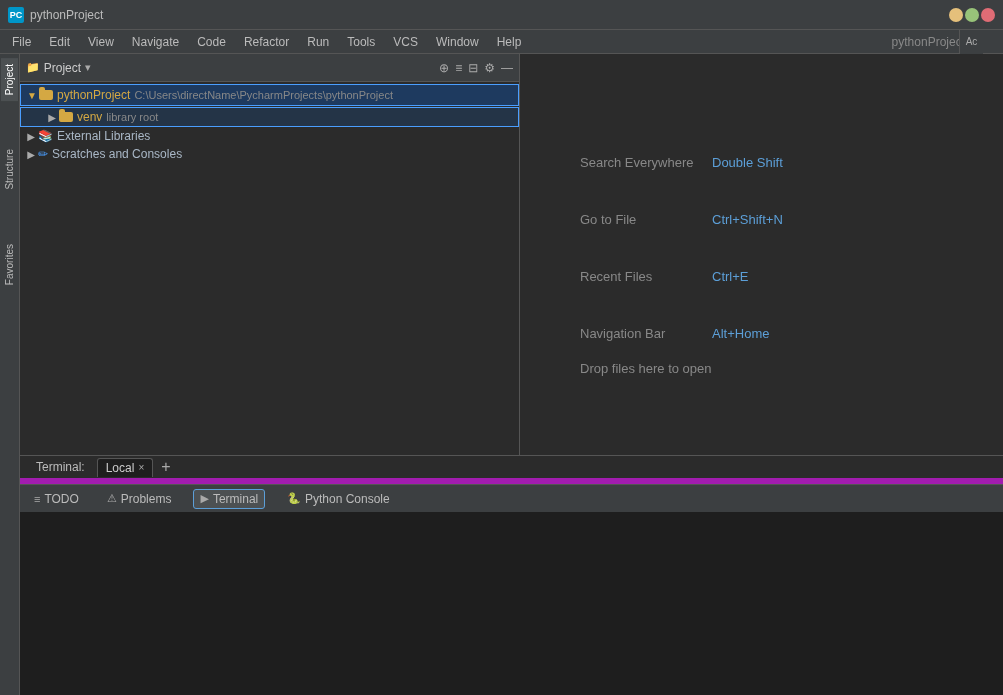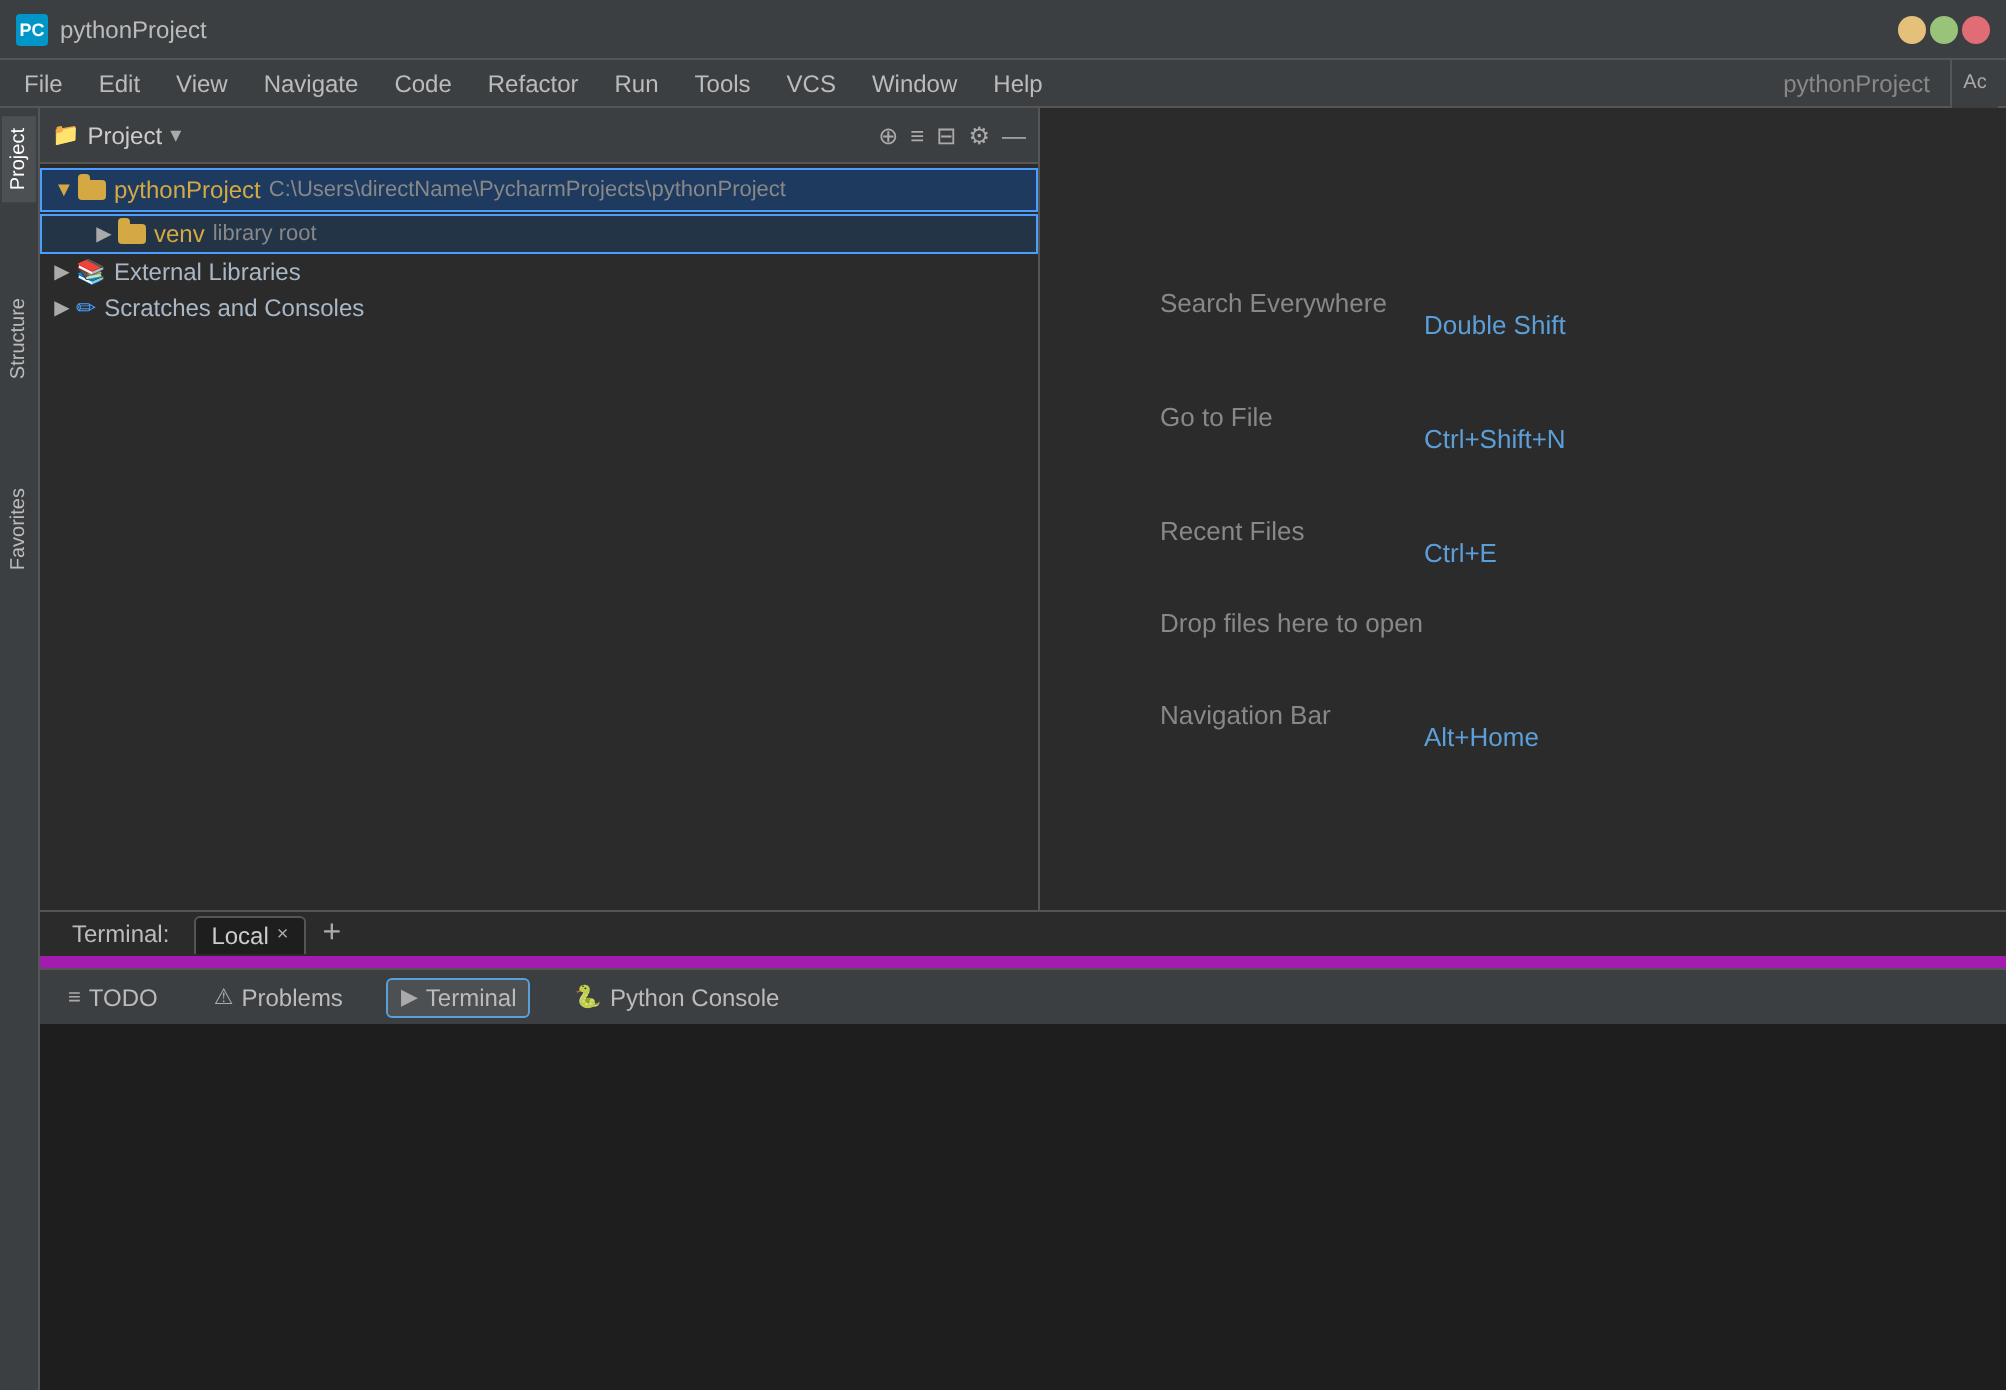--- a/index.html
+++ b/index.html
@@ -208,21 +208,21 @@
       flex: 1;
       display: flex;
       flex-direction: column;
       justify-content: center;
       padding: 40px 60px;
       gap: 20px;
     }
 
     .hint-row {
       display: flex;
-      align-items: center;
+      align-items: flex-end;
       gap: 12px;
     }
     .hint-label {
       color: #888;
       font-size: 13px;
       min-width: 120px;
     }
     .hint-shortcut {
       color: #5c9fd8;
       font-size: 13px;
@@ -370,21 +370,21 @@
       width: 6px;
       height: 3px;
       background: #d4a843;
       border-radius: 2px 2px 0 0;
     }
 
     
     #ac-badge {
       position: absolute;
       top: 0;
-      right: 0;
+      right: 16px;
       width: 24px;
       height: 30px;
       background: #3c3f41;
       border-left: 1px solid #555;
       display: flex;
       align-items: center;
       justify-content: center;
       color: #aaa;
       font-size: 10px;
     }
@@ -482,25 +482,25 @@
           </div>
           <div class="hint-row">
             <span class="hint-label">Go to File</span>
             <span class="hint-shortcut">Ctrl+Shift+N</span>
           </div>
           <div class="hint-row">
             <span class="hint-label">Recent Files</span>
             <span class="hint-shortcut">Ctrl+E</span>
           </div>
           <div class="hint-row">
-            <span class="hint-drop">Drop files here to open</span>
-          </div>
-          <div class="hint-row">
             <span class="hint-label">Navigation Bar</span>
             <span class="hint-shortcut">Alt+Home</span>
+          </div>
+          <div class="hint-row">
+            <span class="hint-drop">Drop files here to open</span>
           </div>
         </div>
       </div>
 
     </div>
 
     <div id="bottom-section">
 
       <div id="terminal-tabs">
         <span class="terminal-tab-label">Terminal:</span>

